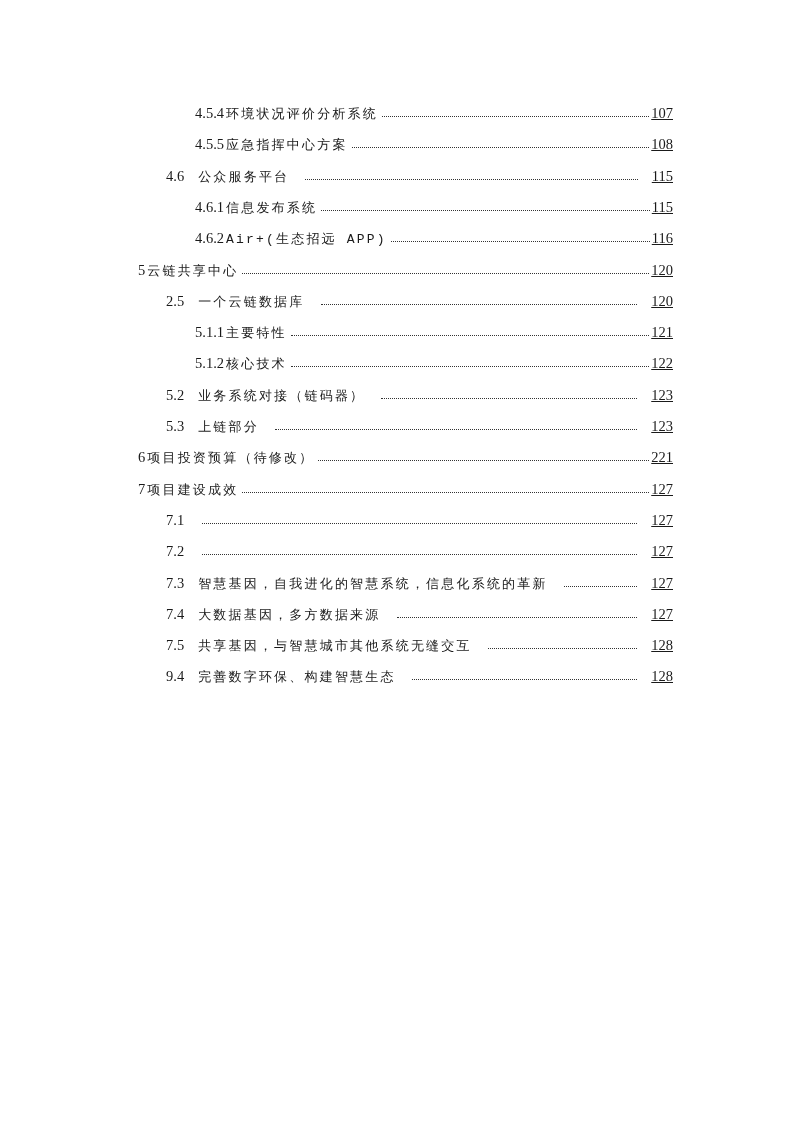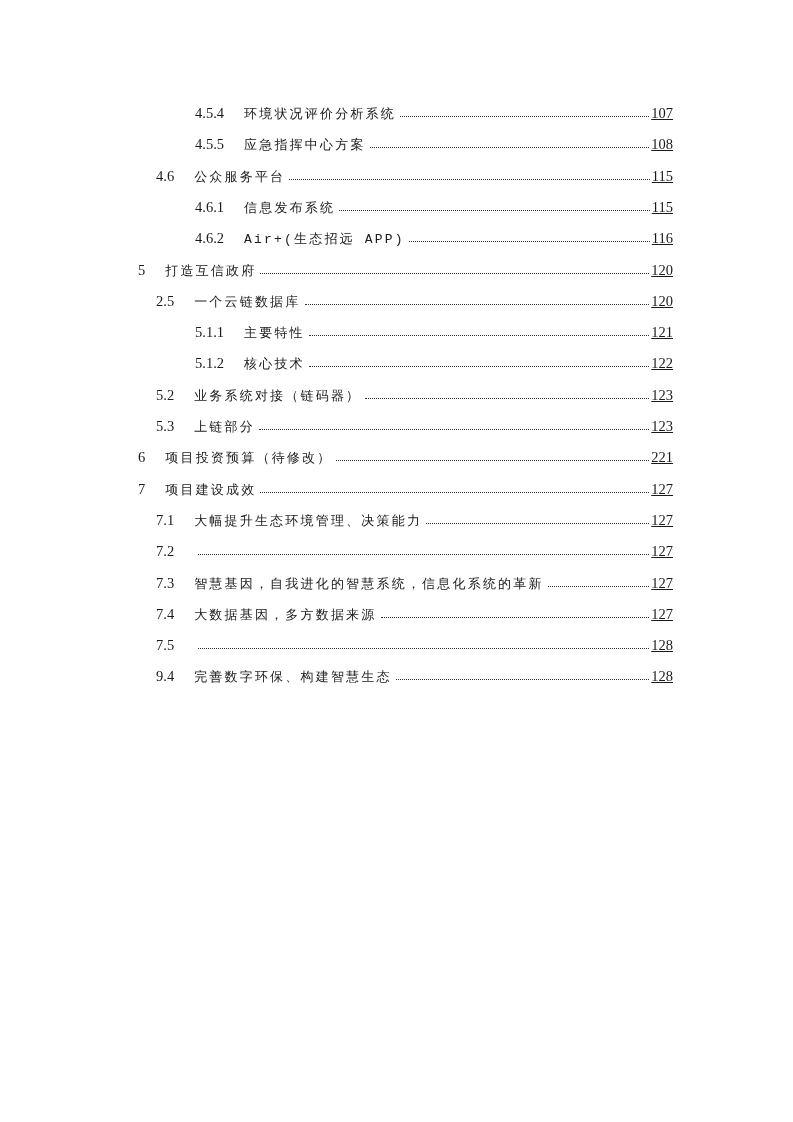--- a/index.html
+++ b/index.html
@@ -25,25 +25,25 @@
       position: absolute;
       right: 120px;
       height: 24px;
       display: flex;
       align-items: baseline;
       font-size: 14.5px;
       line-height: 24px;
       white-space: nowrap;
     }
     .toc-row.l1 { left: 138px; }
-    .toc-row.l2 { left: 156px; }
+    .toc-row.l2 { left: 166px; gap: 12px; }
     .toc-row.l3 { left: 195px; }
     .num {
       flex: 0 0 auto;
-      margin-right: 20px;
+      margin-right: 2px;
     }
     .title {
       flex: 0 0 auto;
       letter-spacing: 2.2px;
       font-family: Liberation Mono, monospace;
       font-size: 13px;
     }
     .leader {
       flex: 1 1 auto;
       overflow: hidden;
@@ -87,21 +87,21 @@
     <span class="page">115</span>
   </div>
   <div class="toc-row l3" style="top:125.2px">
     <span class="num">4.6.2</span>
     <span class="title">Air+(生态招远 APP)</span>
     <span class="leader"></span>
     <span class="page">116</span>
   </div>
   <div class="toc-row l1" style="top:156.5px">
     <span class="num">5</span>
-    <span class="title">打造互信政府</span>
+    <span class="title">云链共享中心</span>
     <span class="leader"></span>
     <span class="page">120</span>
   </div>
   <div class="toc-row l2" style="top:187.8px">
     <span class="num">2.5</span>
     <span class="title">一个云链数据库</span>
     <span class="leader"></span>
     <span class="page">120</span>
   </div>
   <div class="toc-row l3" style="top:219.1px">
@@ -135,21 +135,20 @@
     <span class="page">221</span>
   </div>
   <div class="toc-row l1" style="top:375.6px">
     <span class="num">7</span>
     <span class="title">项目建设成效</span>
     <span class="leader"></span>
     <span class="page">127</span>
   </div>
   <div class="toc-row l2" style="top:406.9px">
     <span class="num">7.1</span>
-    <span class="title">大幅提升生态环境管理、决策能力</span>
     <span class="leader"></span>
     <span class="page">127</span>
   </div>
   <div class="toc-row l2" style="top:438.2px">
     <span class="num">7.2</span>
     <span class="leader"></span>
     <span class="page">127</span>
   </div>
   <div class="toc-row l2" style="top:469.5px">
     <span class="num">7.3</span>
@@ -158,20 +157,21 @@
     <span class="page">127</span>
   </div>
   <div class="toc-row l2" style="top:500.8px">
     <span class="num">7.4</span>
     <span class="title">大数据基因，多方数据来源</span>
     <span class="leader"></span>
     <span class="page">127</span>
   </div>
   <div class="toc-row l2" style="top:532.1px">
     <span class="num">7.5</span>
+    <span class="title">共享基因，与智慧城市其他系统无缝交互</span>
     <span class="leader"></span>
     <span class="page">128</span>
   </div>
   <div class="toc-row l2" style="top:563.4px">
     <span class="num">9.4</span>
     <span class="title">完善数字环保、构建智慧生态</span>
     <span class="leader"></span>
     <span class="page">128</span>
   </div>
 </div>

